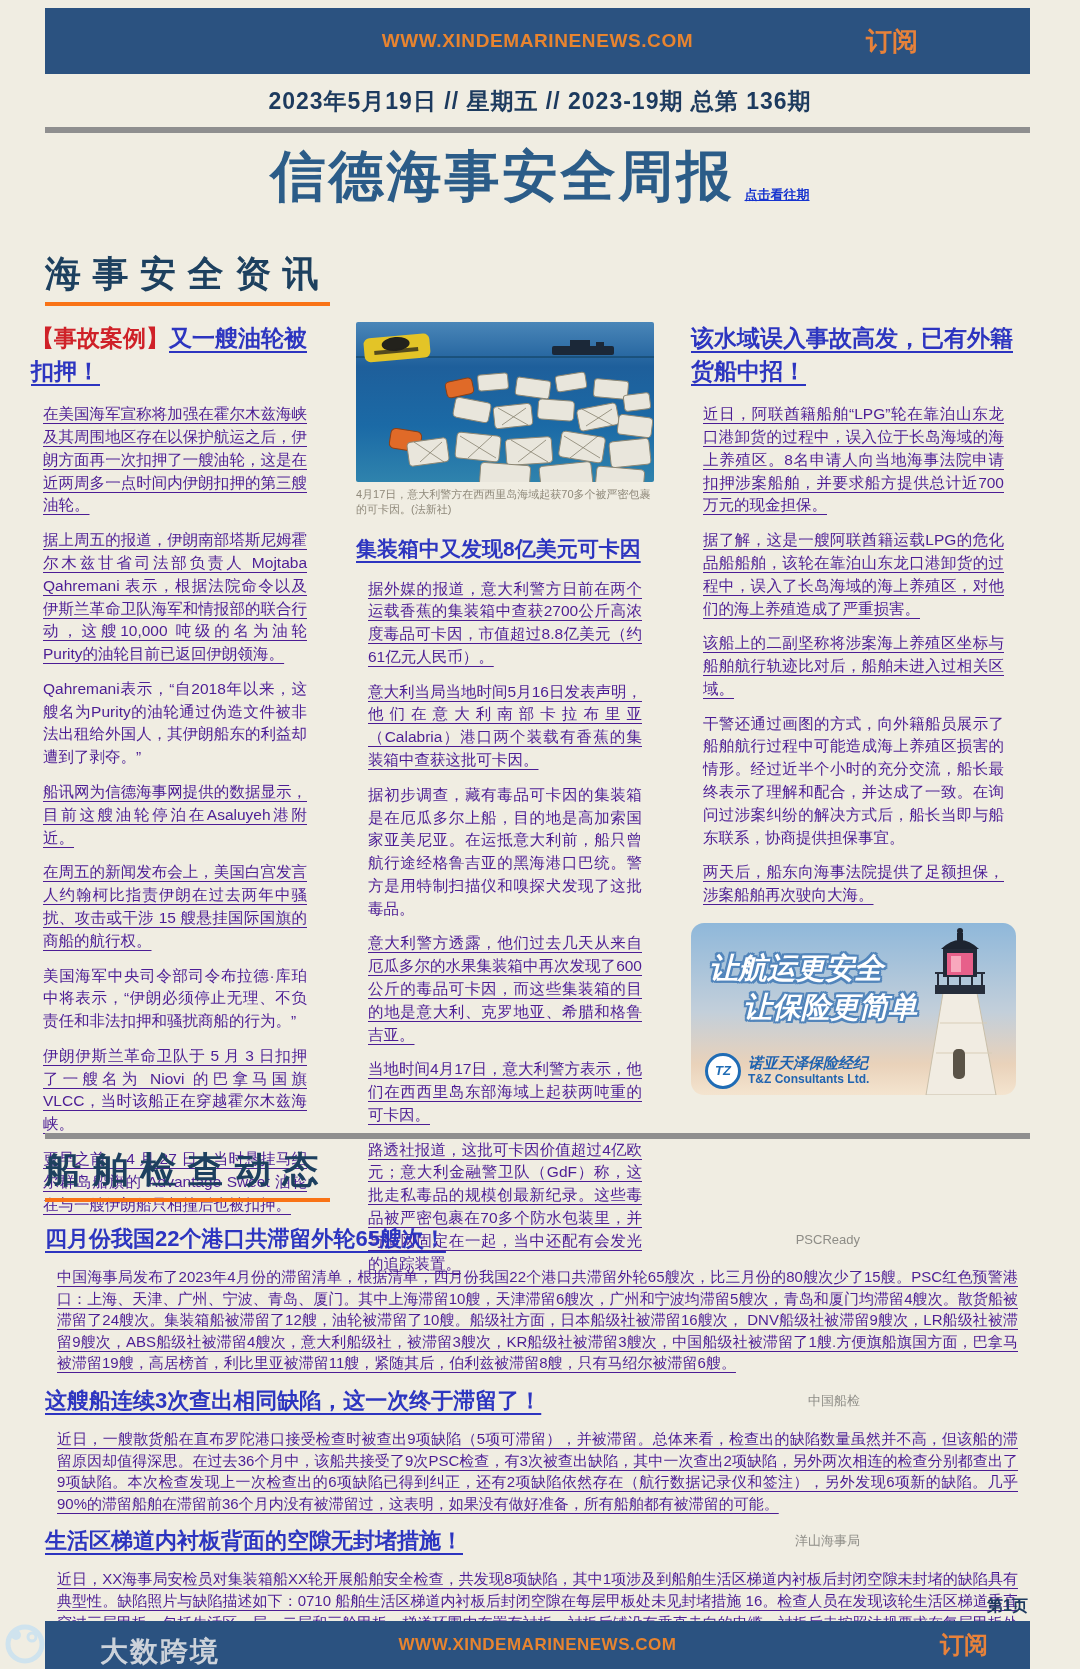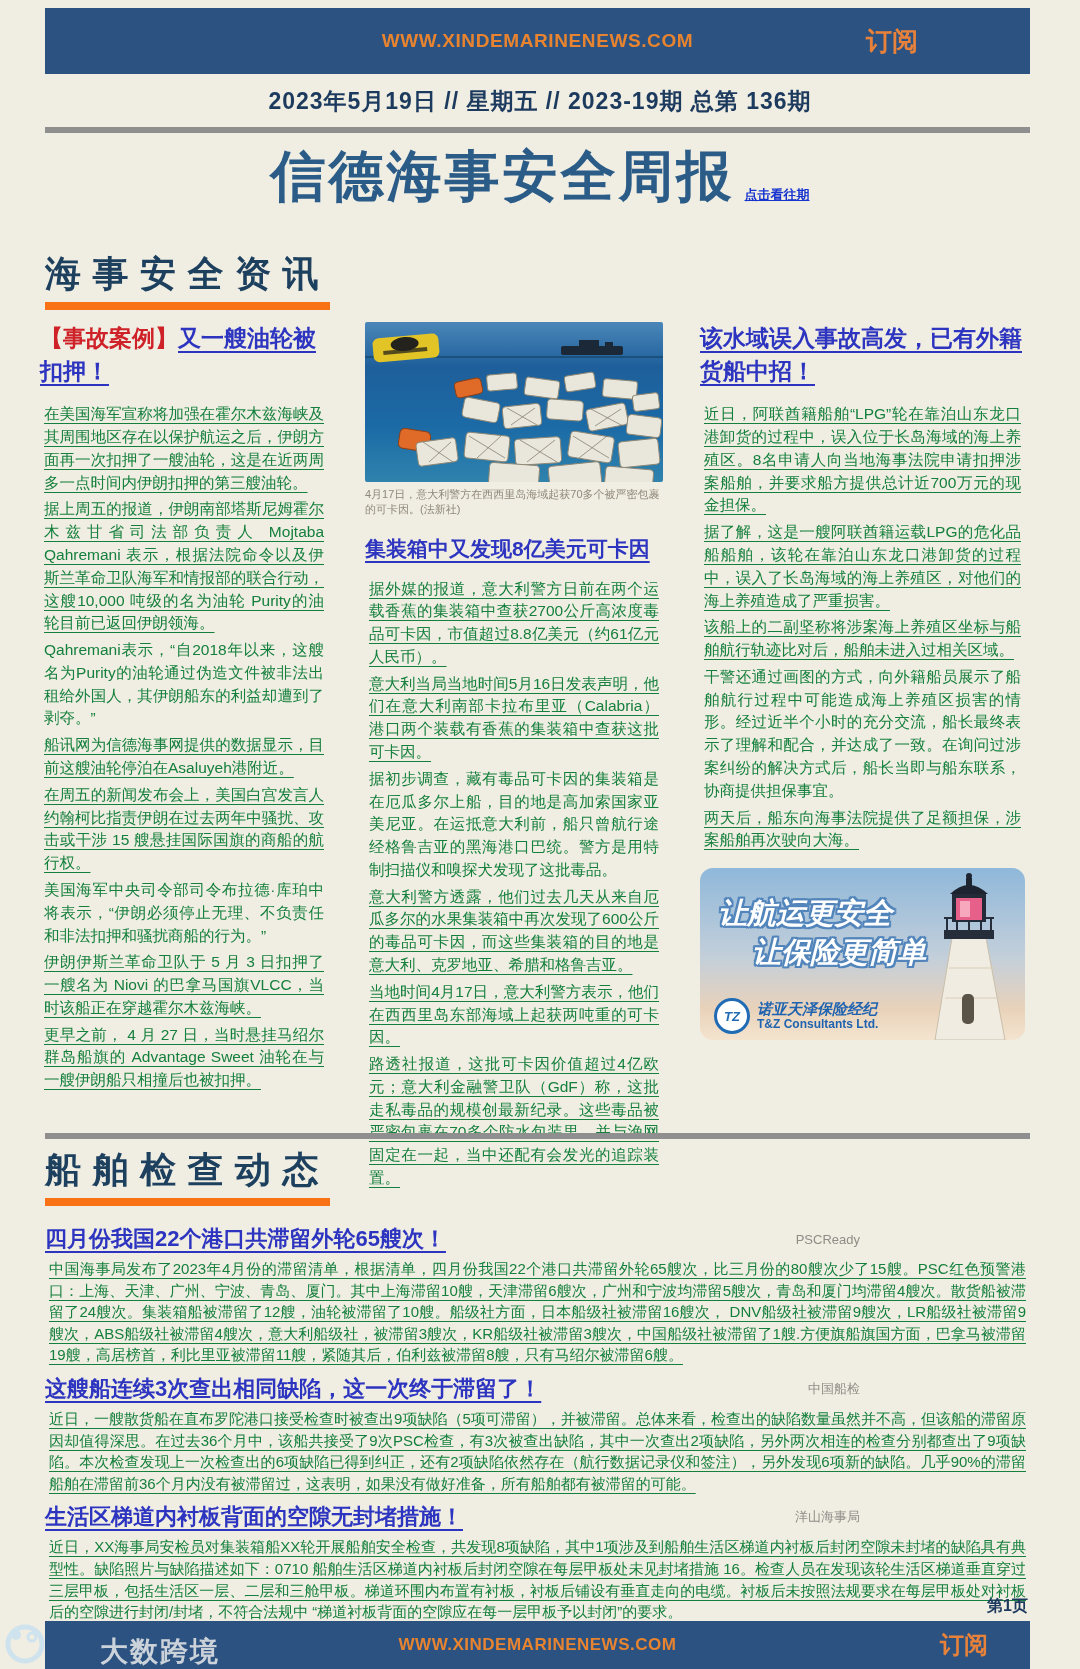--- a/index.html
+++ b/index.html
@@ -14,30 +14,30 @@
   .dateline{position:absolute;top:86px;left:0;width:100%;text-align:center;color:#1c3a5e;
             font-weight:bold;font-size:23px;letter-spacing:1px;}
   .divider{position:absolute;left:45px;width:985px;height:6px;background:#8f8f8f;}
   .div1{top:127px;} .div2{top:1133px;}
   .masthead{position:absolute;top:140px;left:0;width:100%;text-align:center;white-space:nowrap;}
   .masthead-title{font-size:55px;font-weight:bold;color:#2b5c88;letter-spacing:3px;}
   .past-link{color:#1734cf;font-size:13px;font-weight:bold;text-decoration:underline;
              margin-left:10px;vertical-align:-4px;cursor:pointer;}
   
   .sec-head{position:absolute;left:45px;font-size:36px;font-weight:bold;color:#1d405f;
-            letter-spacing:.32em;border-bottom:8px solid #f97316;padding-bottom:3px;display:inline-block;}
+            letter-spacing:.32em;border-bottom:4px solid #f97316;padding-bottom:3px;display:inline-block;}
   .sh1{top:250px;} .sh2{top:1146px;}
   
-  .cols{position:absolute;top:322px;left:40px;width:985px;display:flex;justify-content:space-between;}
+  .cols{position:absolute;top:322px;left:31px;width:985px;display:flex;justify-content:space-between;}
   .col-l{width:288px;} .col-m{width:298px;} .col-r{width:325px;}
   .art-title{font-size:23px;font-weight:bold;line-height:1.42;margin-bottom:16px;}
   .tag-red{color:#cf2128;}
   .link-blue{color:#2d35c0;text-decoration:underline;text-underline-offset:5px;cursor:pointer;}
   .mid-title{font-size:21px;margin:10px 0 14px;}
-  .para{margin:4px;font-size:15.5px;line-height:1.47;color:#15803d;text-align:justify;}
+  .para{margin:12px;font-size:15.5px;line-height:1.47;color:#4c1d95;text-align:justify;}
   .para.u{text-decoration:underline;text-underline-offset:3.5px;}
   
   .photo{width:298px;height:160px;display:block;border-radius:2px;}
   .caption{font-size:11px;color:#8f897a;margin:5px 0 17px;line-height:1.35;}
   
   .ad{position:relative;width:325px;height:172px;margin-top:16px;border-radius:13px;overflow:hidden;
       background:linear-gradient(#8fb8da,#c3cfda 52%,#e9d2ba 82%,#f4e4cf);cursor:pointer;}
   .ad-text{position:absolute;left:18px;top:26px;font-size:29px;font-weight:bold;color:#fff;
            line-height:1.35;font-style:italic;
            text-shadow:-2px 0 0 #5285bb,2px 0 0 #5285bb,0 -2px 0 #5285bb,0 2px 0 #5285bb,

